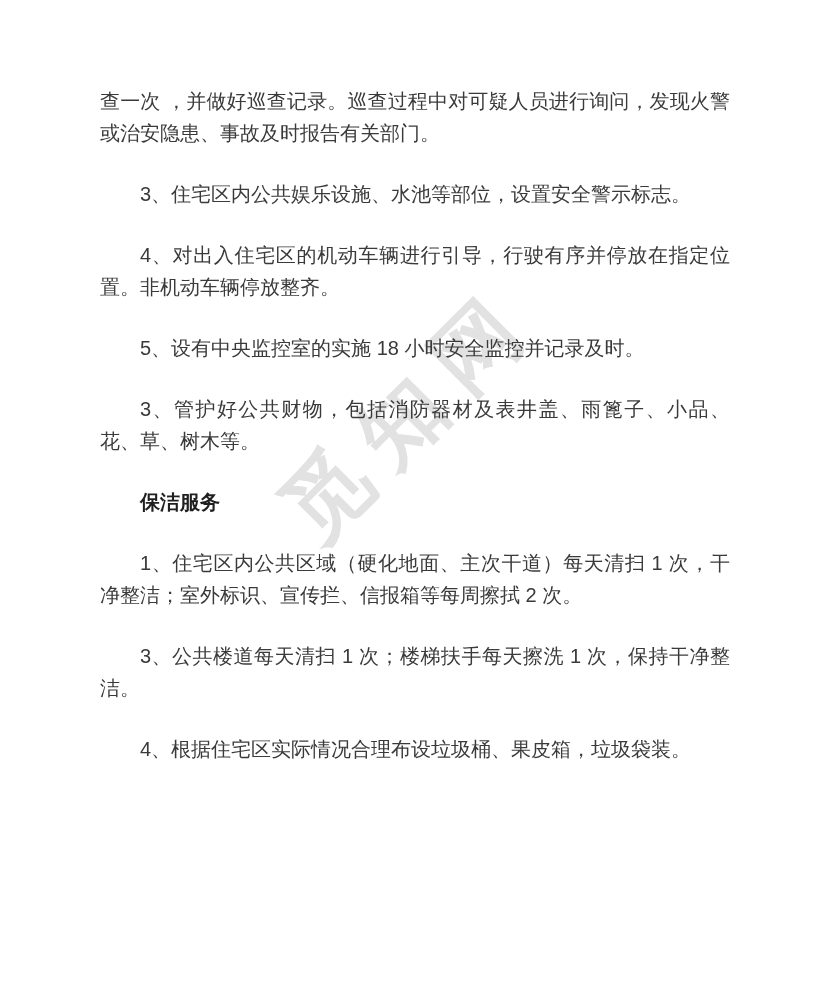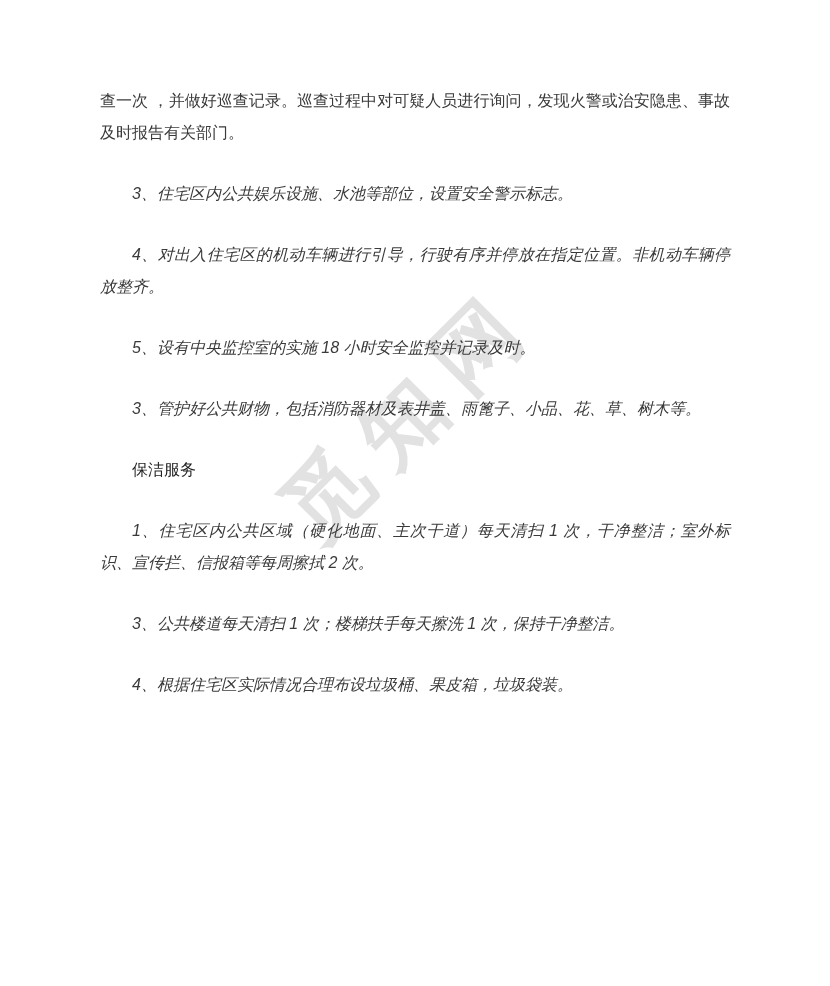--- a/index.html
+++ b/index.html
@@ -28,37 +28,36 @@
     color: #e2e2e2;
     white-space: nowrap;
     z-index: 0;
     user-select: none;
   }
   .content {
     position: relative;
     z-index: 1;
     padding: 85px 100px 0 100px;
     width: 630px;
-    font-size: 16px;
+    font-size: 20px;
     line-height: 32px;
     color: #3a3a3a;
     text-align: justify;
   }
   .content p {
     margin: 0 0 29px 0;
   }
   .content p.indent {
     text-indent: 2em;
-    font-style: italic;
   }
   .content p.heading {
     margin-top: 8px;
     margin-bottom: 29px;
     text-indent: 2em;
-    font-weight: normal;
+    font-weight: bold;
     color: #1f1f1f;
   }
 </style>
 </head>
 <body>
 
 <div class="page">
 
   <div class="watermark">觅知网</div>
 

